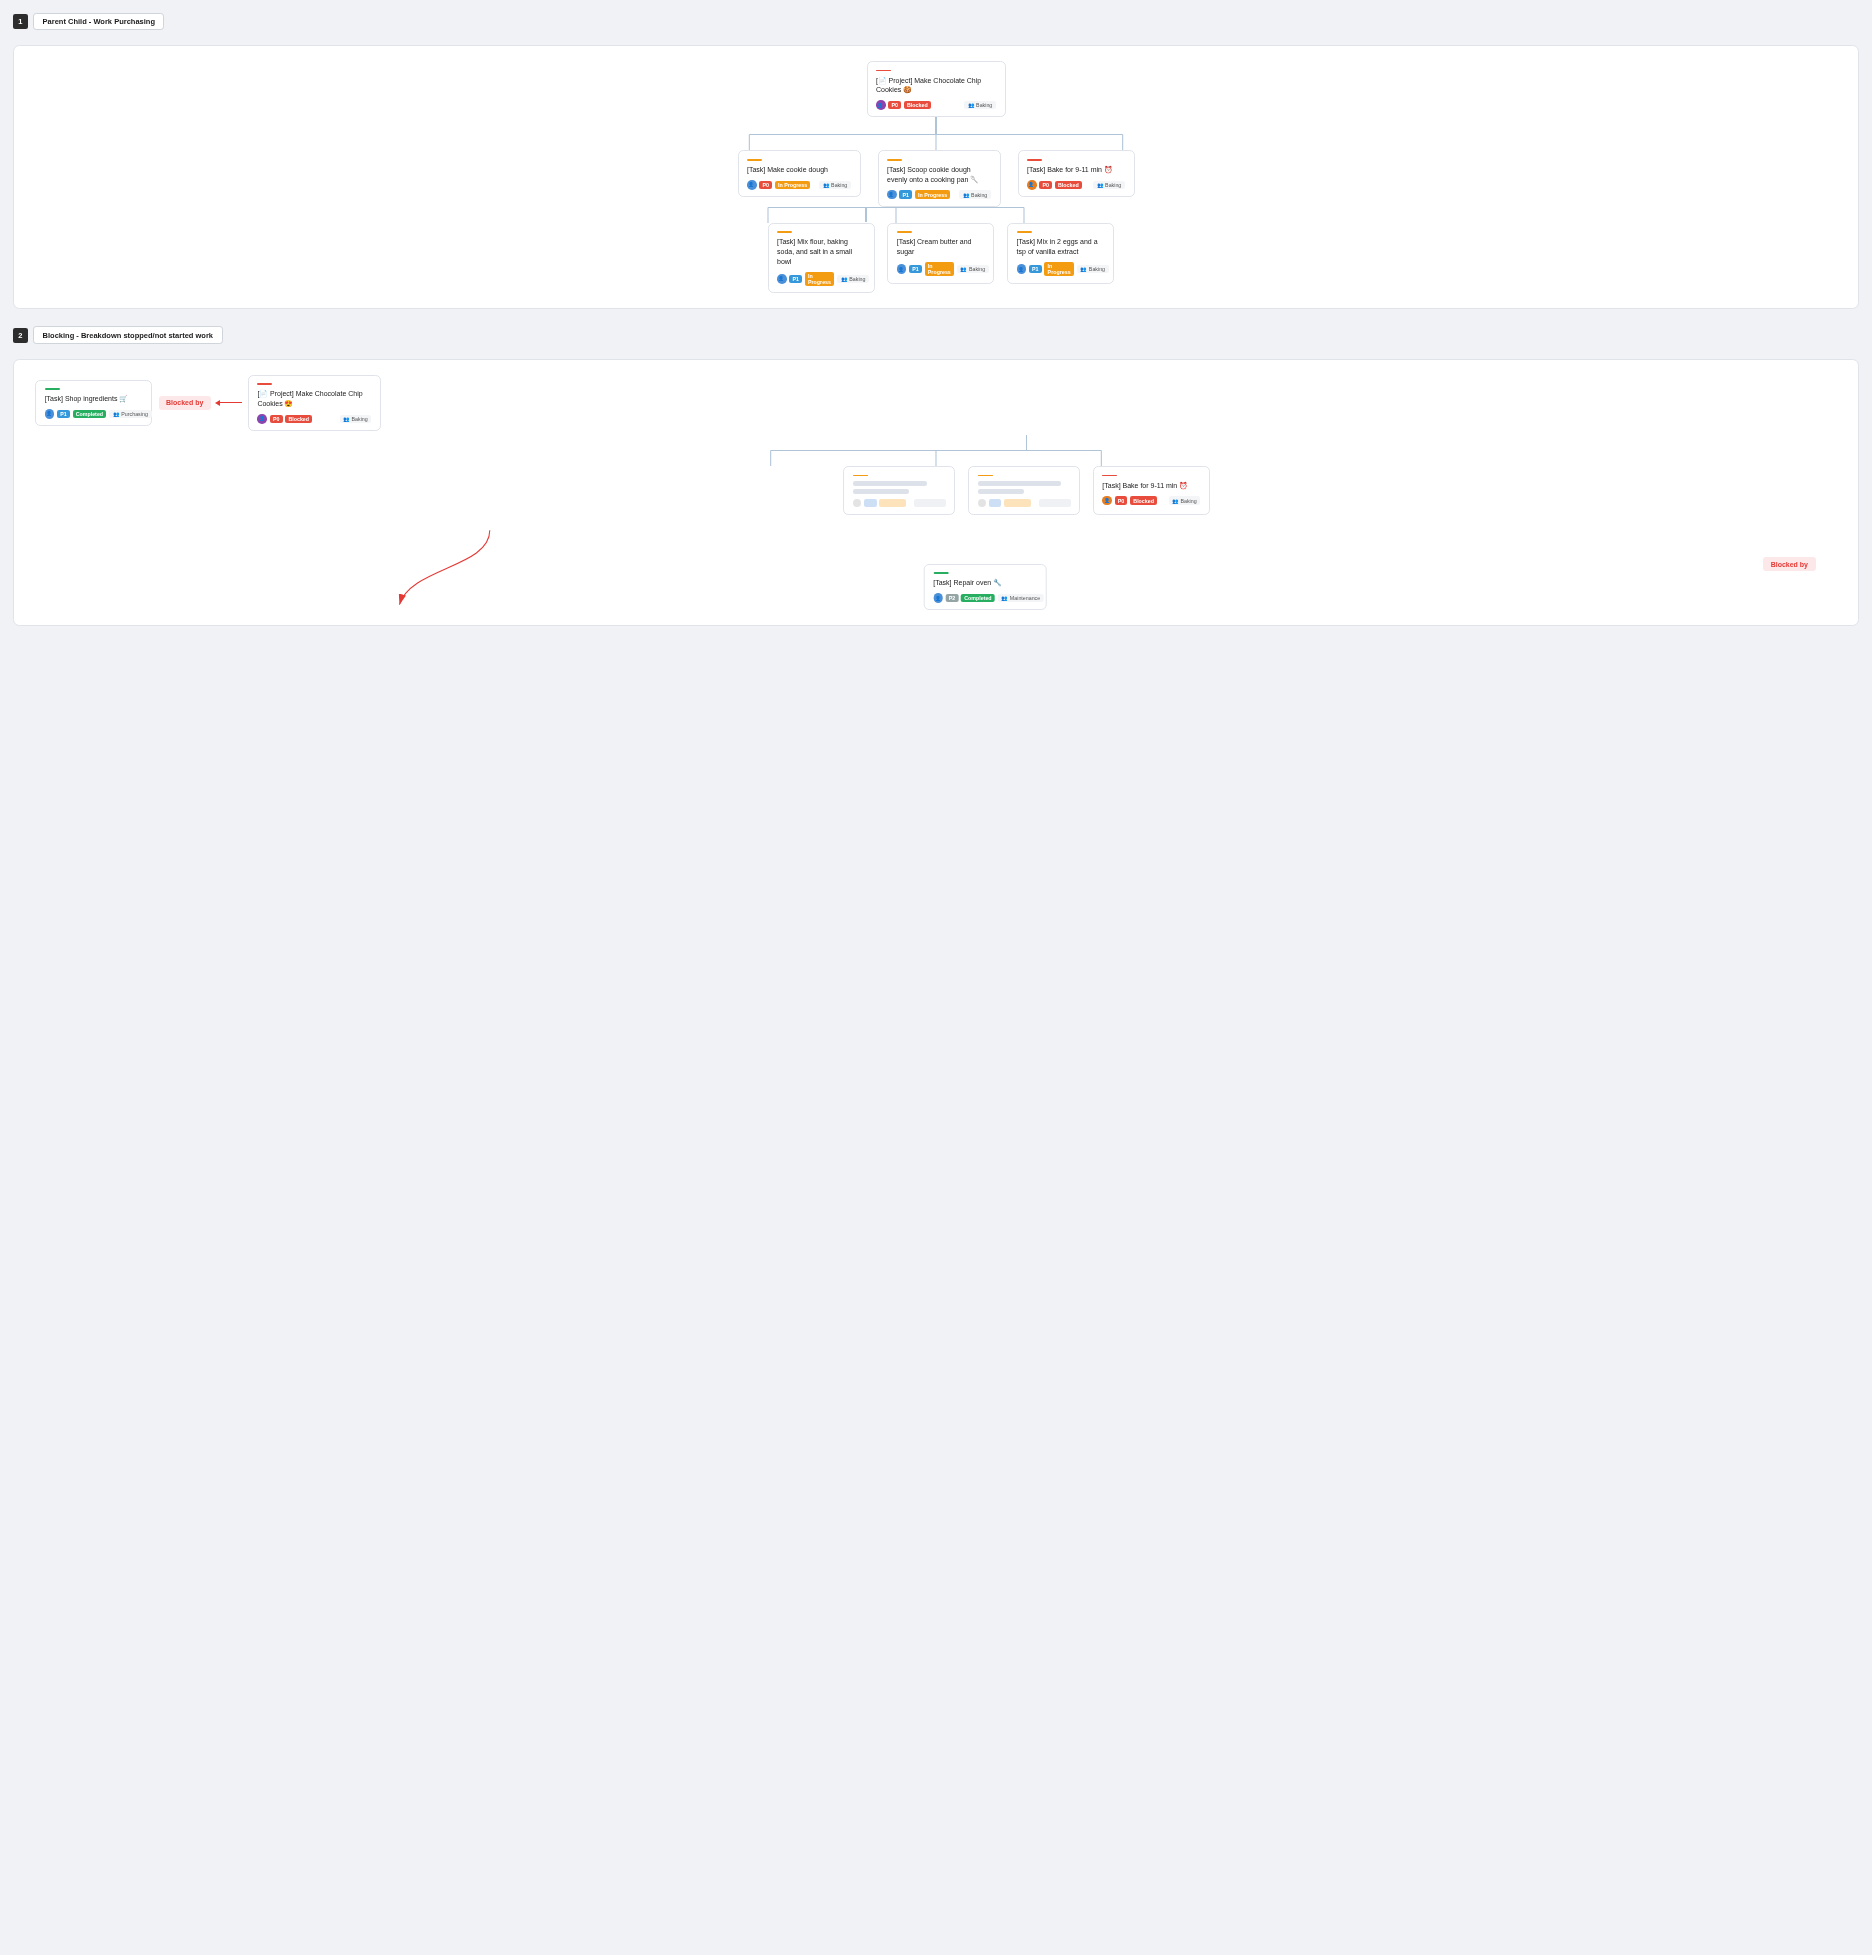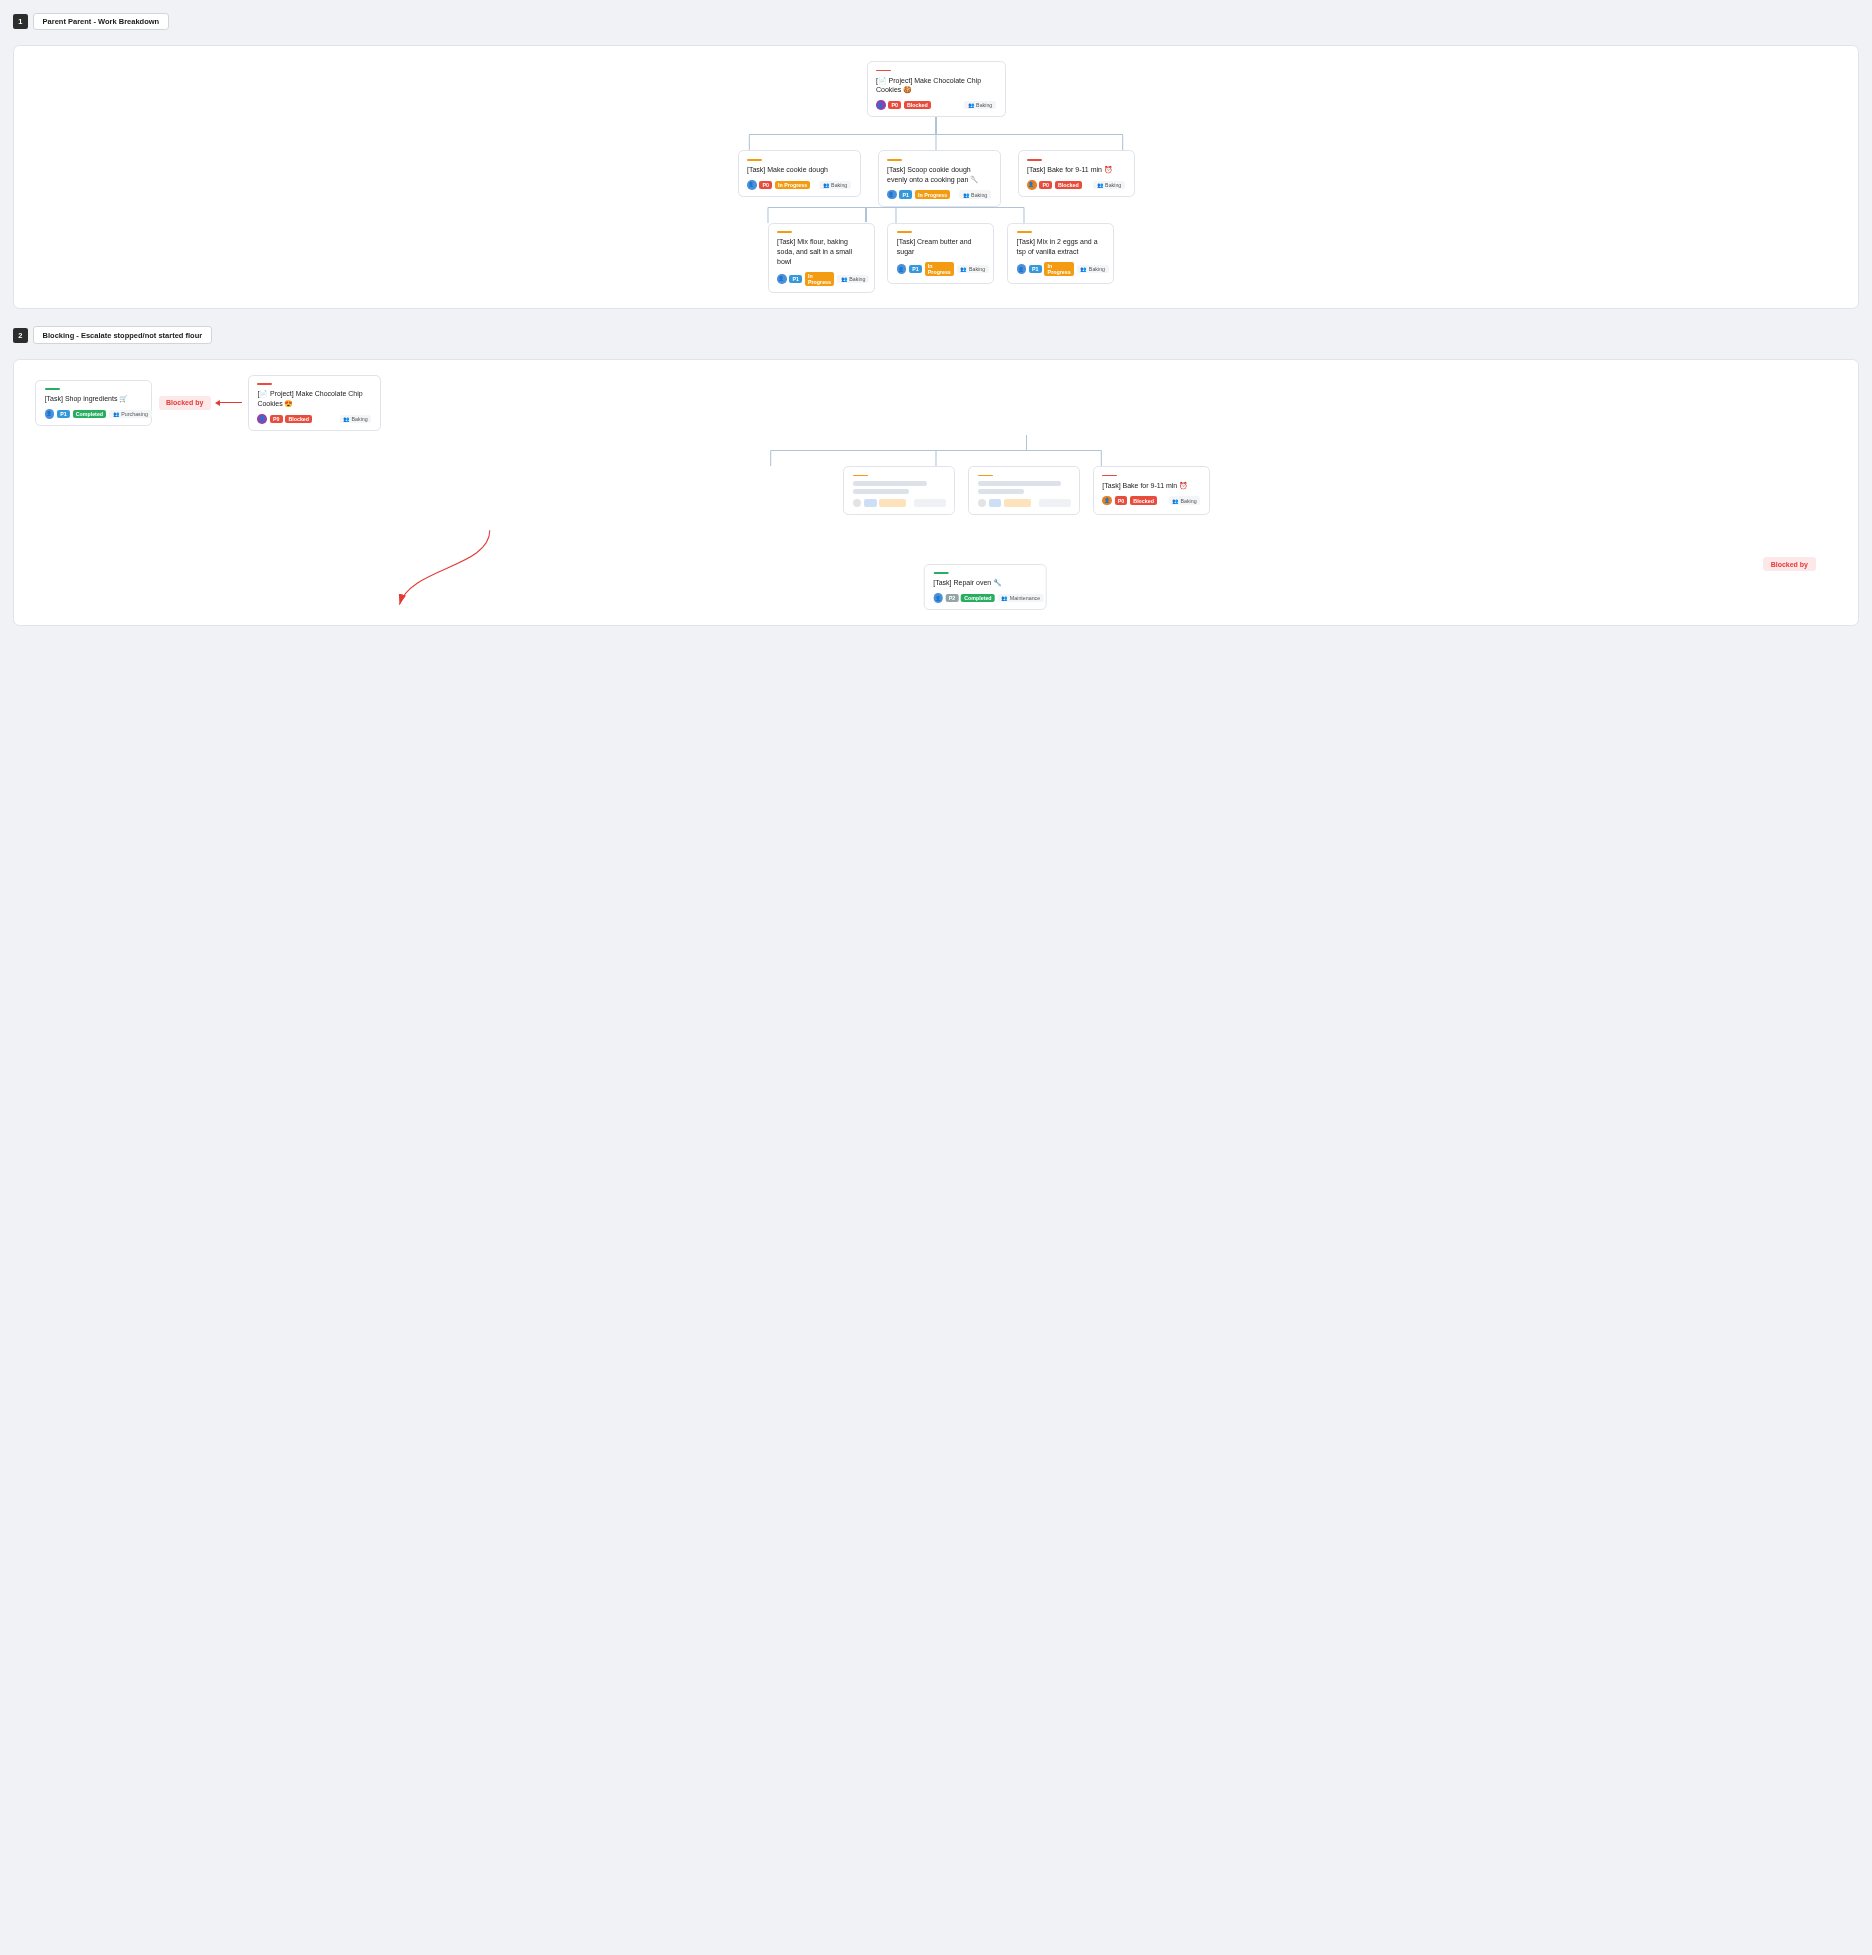--- a/index.html
+++ b/index.html
@@ -202,21 +202,21 @@
       border-bottom: 3.2px solid transparent;
       border-right: 5.3px solid #e53935;
     }
   </style>
 </head>
 <body>
 
 <div class="section">
   <div class="section-header">
     <div class="section-number">1</div>
-    <div class="section-title">Parent Parent - Work Breakdown</div>
+    <div class="section-title">Parent Child - Work Purchasing</div>
   </div>
 
   <div class="diagram-wrapper">
     <div class="tree-grid">
 
       <div class="s1-root">
         <div class="card" style="width:139px;">
           <div class="card-accent" style="background:#e74c3c;"></div>
           <div class="card-title">[📄 Project] Make Chocolate Chip Cookies 🍪</div>
           <div class="card-footer">
@@ -372,21 +372,21 @@
         </div>
       </div>
 
     </div>
   </div>
 </div>
 
 <div class="section">
   <div class="section-header">
     <div class="section-number">2</div>
-    <div class="section-title">Blocking - Escalate stopped/not started flour</div>
+    <div class="section-title">Blocking - Breakdown stopped/not started work</div>
   </div>
 
   <div class="diagram-wrapper">
 
     <div style="display:flex; align-items:center; gap:0; margin-bottom:4.3px; padding-left:10.7px;">
 
       <div class="card" style="width:117px;">
         <div class="card-accent" style="background:#27ae60;"></div>
         <div class="card-title">[Task] Shop ingredients 🛒</div>
         <div class="card-footer">

